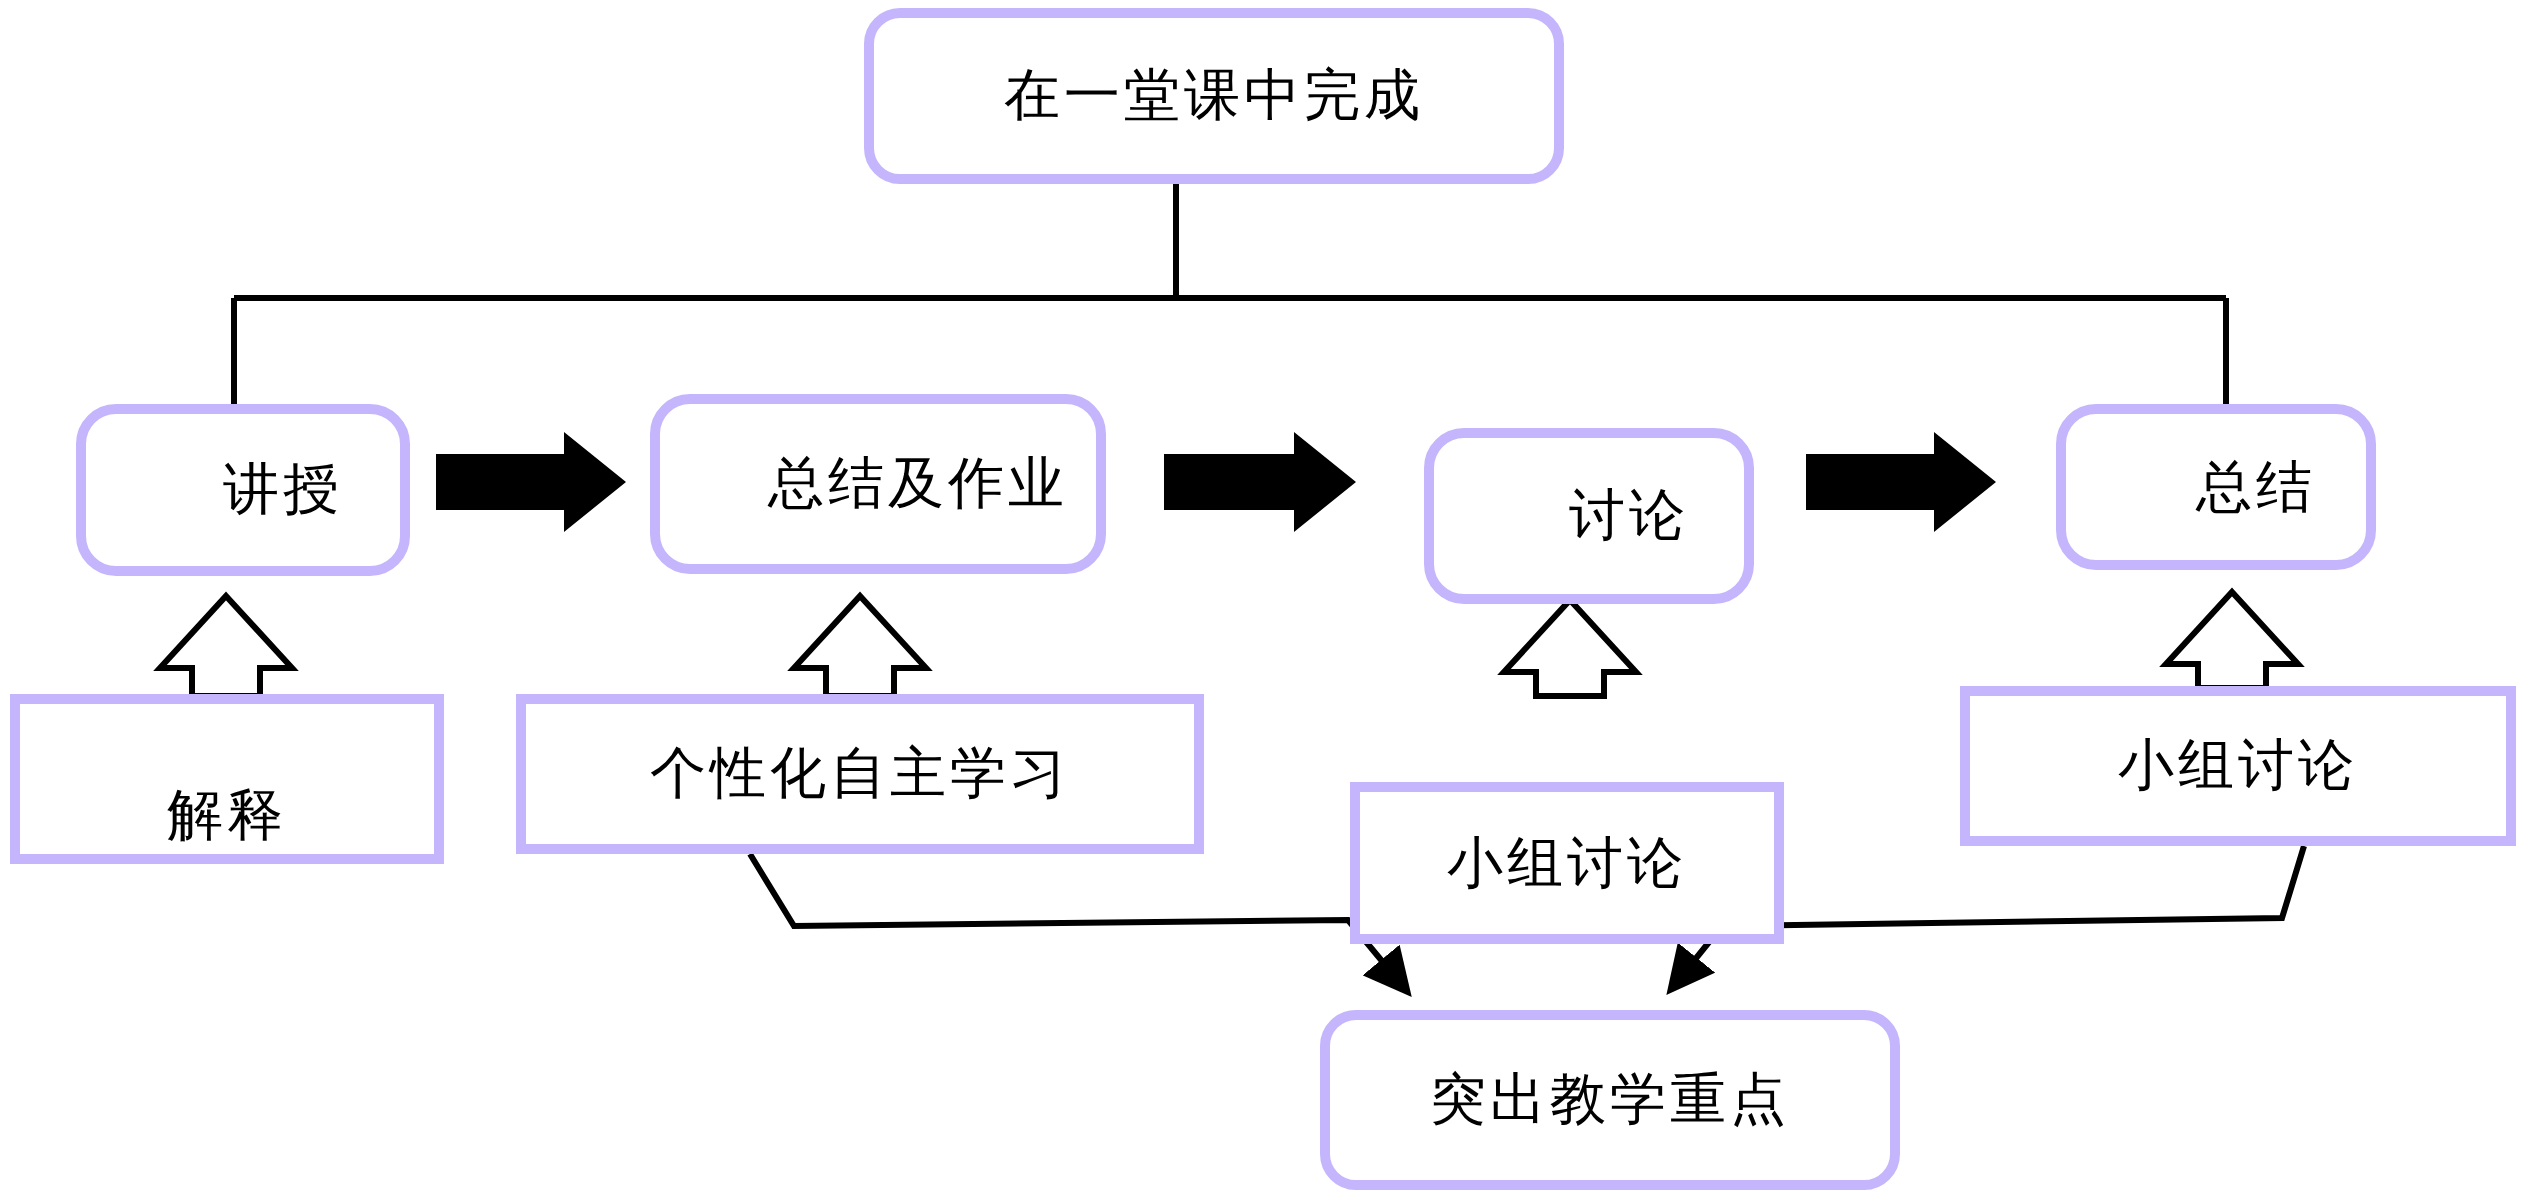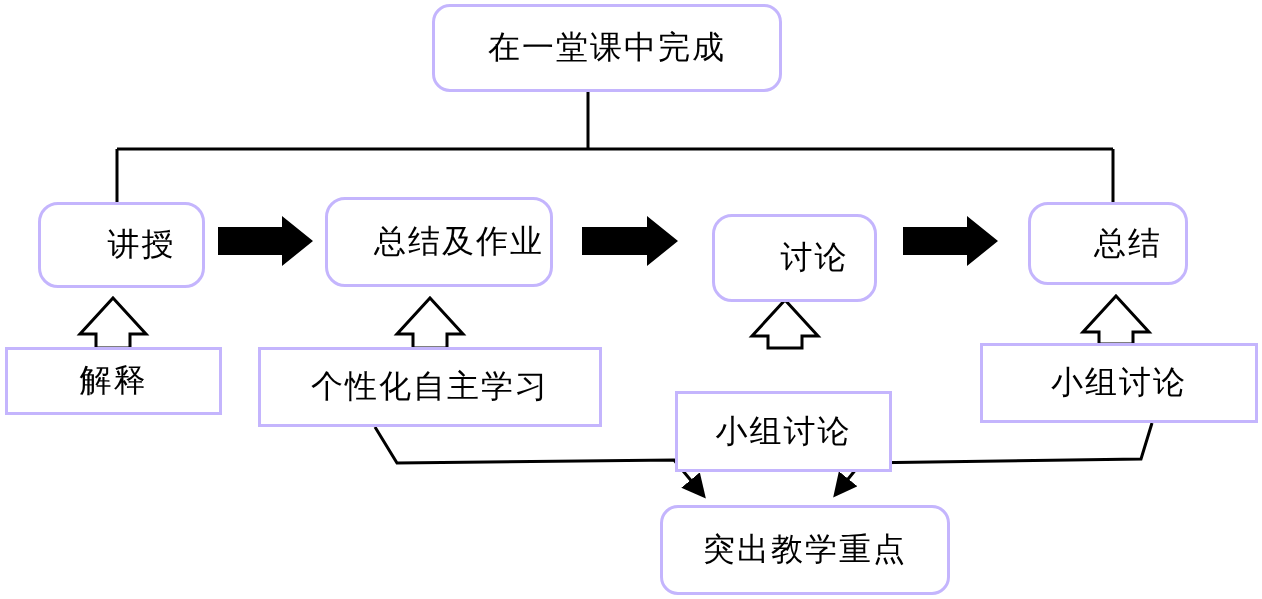--- a/index.html
+++ b/index.html
@@ -17,25 +17,25 @@
   }
   .layer {
     position: absolute;
     left: 0;
     top: 0;
   }
   .node {
     position: absolute;
     box-sizing: border-box;
     background: #ffffff;
-    border: 3px solid #c4b5fd;
+    border: 5px solid #c4b5fd;
     display: flex;
     align-items: center;
     justify-content: center;
-    font-size: 32px;
+    font-size: 28px;
     color: #000000;
     letter-spacing: 2px;
     white-space: nowrap;
     z-index: 2;
   }
   .rounded   { border-radius: 20px; padding-left: 40px; }
   .rounded-l { border-radius: 18px; }
 </style>
 </head>
 <body>
@@ -77,21 +77,21 @@
   </div>
 
   <div class="node rounded" style="left:712px; top:197px; width:165px; height:88px;margin-top:17px;">
     <span>讨论</span>
   </div>
 
   <div class="node rounded" style="left:1028px; top:202px; width:160px; height:83px;">
     <span>总结</span>
   </div>
 
-  <div class="node" style="left:5px; top:347px; width:217px; height:68px;">
+  <div class="node" style="left:5px; top:347px; width:217px; height:85px;align-items:flex-end;">
     <span>解释</span>
   </div>
 
   <div class="node" style="left:258px; top:347px; width:344px; height:80px;">
     <span>个性化自主学习</span>
   </div>
 
   <div class="node" style="left:675px; top:347px; width:217px; height:81px;margin-top:44px;">
     <span>小组讨论</span>
   </div>

